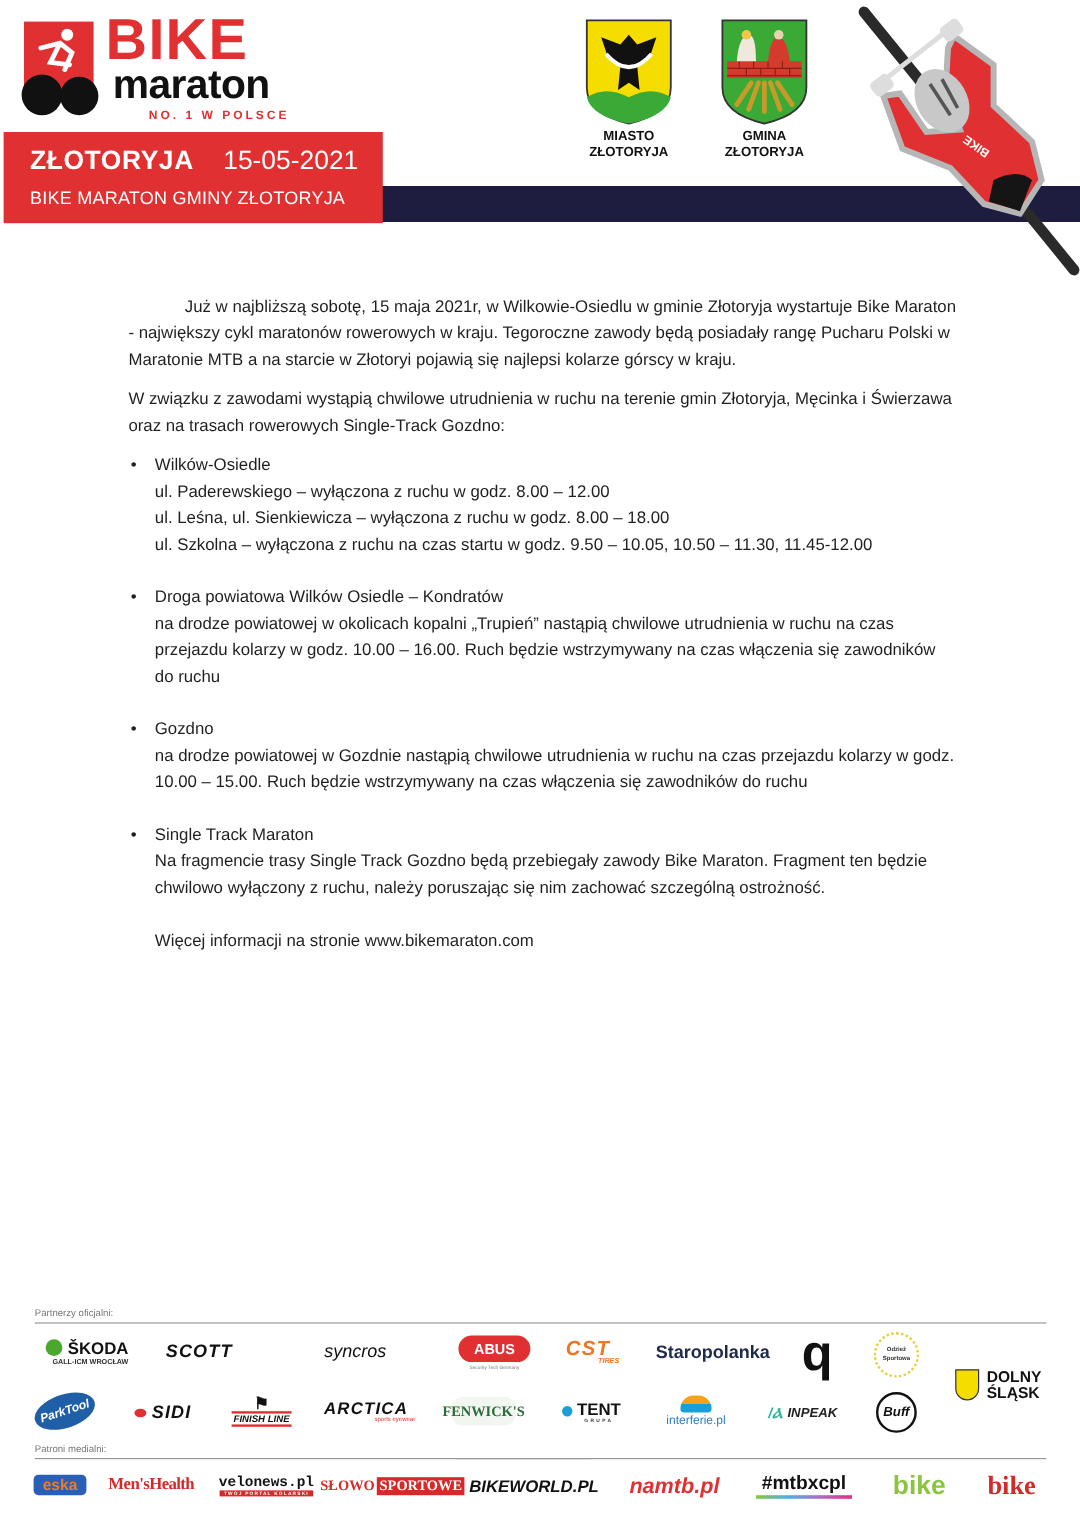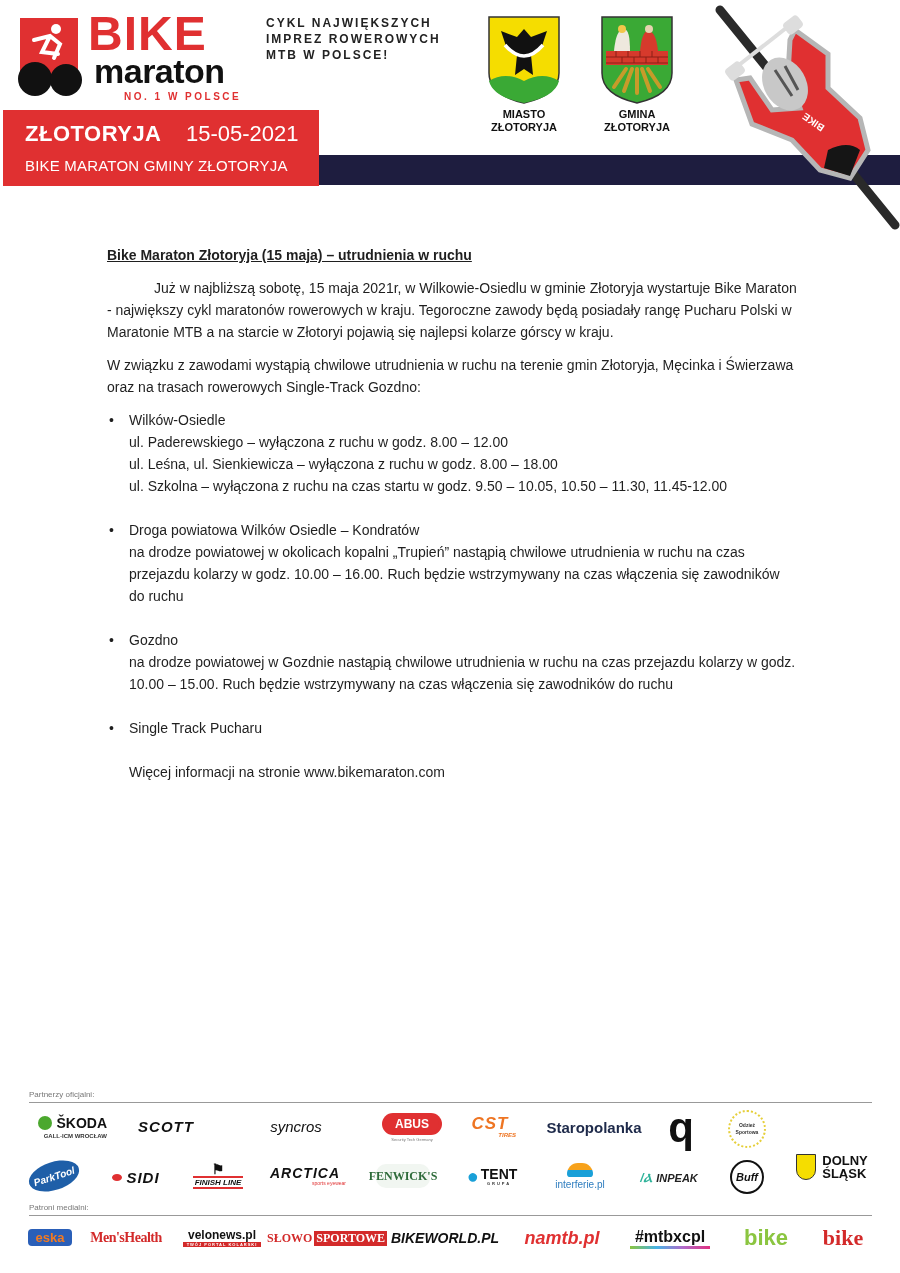--- a/index.html
+++ b/index.html
@@ -58,25 +58,20 @@
         <path d="M14 22 L30 18 L40 26 L34 40 M30 18 L22 34 L38 36" stroke="#fff" stroke-width="4" fill="none" stroke-linecap="round"></path>
       </svg>
     </div>
     <div class="wheel" style="left:-2px; top:48px; width:34px; height:34px;"></div>
     <div class="wheel" style="left:30px; top:50px; width:32px; height:32px;"></div>
     <div class="bike-word">BIKE</div>
     <div class="maraton-word">maraton</div>
     <div class="no1">NO. 1 W POLSCE</div>
   </div>
 
-  <div class="tagline">
-    <div>CYKL NAJWIĘKSZYCH</div>
-    <div>IMPREZ ROWEROWYCH</div>
-    <div>MTB W POLSCE!</div>
-  </div>
 
   <div class="red-banner">
     <div class="city">ZŁOTORYJA</div>
     <div class="date">15-05-2021</div>
     <div class="subtitle">BIKE MARATON GMINY ZŁOTORYJA</div>
   </div>
 
   <div class="coa" style="left:487px;">
     <svg width="74" height="90" viewBox="0 0 74 90">
       <path d="M2 2 H72 V58 Q72 80 37 88 Q2 80 2 58 Z" fill="#f5dd00" stroke="#333" stroke-width="1.5"></path>
@@ -116,21 +111,20 @@
       <path d="M75 70 L92 96 M85 66 L98 90" stroke="#555" stroke-width="3"></path>
       <path d="M128 150 Q148 140 160 150 L150 176 L124 168 Z" fill="#151515"></path>
       <rect x="26" y="64" width="18" height="14" rx="4" fill="#ddd" transform="rotate(-38 35 71)"></rect>
       <rect x="84" y="18" width="18" height="14" rx="4" fill="#ddd" transform="rotate(-38 93 25)"></rect>
       <text x="112" y="130" font-size="10" font-weight="bold" fill="#fff" transform="rotate(-145 118 126)" font-family="Liberation Sans, sans-serif">BIKE</text>
     </svg>
   </div>
 </div>
 
 <div class="content">
-  <div class="doc-title">Bike Maraton Złotoryja (15 maja) – utrudnienia w ruchu</div>
   <div class="para indent">Już w najbliższą sobotę, 15 maja 2021r,  w Wilkowie-Osiedlu w gminie Złotoryja wystartuje Bike Maraton - największy cykl maratonów rowerowych w kraju. Tegoroczne zawody będą posiadały rangę Pucharu Polski w Maratonie MTB a na starcie w Złotoryi pojawią się  najlepsi kolarze górscy w kraju.</div>
   <div class="para">W związku z zawodami wystąpią chwilowe utrudnienia w ruchu na terenie gmin Złotoryja, Męcinka i Świerzawa oraz na trasach rowerowych Single-Track Gozdno:</div>
 
   <div class="bullet">
     <span class="dot">•</span>
     <div>Wilków-Osiedle</div>
     <div>ul. Paderewskiego – wyłączona z ruchu w godz. 8.00 – 12.00</div>
     <div>ul. Leśna, ul. Sienkiewicza – wyłączona z ruchu w godz. 8.00 – 18.00</div>
     <div>ul. Szkolna – wyłączona z ruchu na czas startu w godz. 9.50 – 10.05, 10.50 – 11.30, 11.45-12.00</div>
   </div>
@@ -142,21 +136,22 @@
   </div>
 
   <div class="bullet">
     <span class="dot">•</span>
     <div>Gozdno</div>
     <div>na drodze powiatowej w Gozdnie nastąpią chwilowe utrudnienia w ruchu na czas przejazdu kolarzy w godz. 10.00 – 15.00. Ruch będzie wstrzymywany na czas włączenia się zawodników do ruchu</div>
   </div>
 
   <div class="bullet" style="margin-bottom:0;">
     <span class="dot">•</span>
-    <div>Single Track Pucharu</div>
+    <div>Single Track Maraton</div>
+    <div>Na fragmencie trasy Single Track Gozdno będą przebiegały zawody Bike Maraton. Fragment ten będzie chwilowo wyłączony z ruchu, należy poruszając się nim zachować szczególną ostrożność.</div>
   </div>
 
   <div class="more-info">Więcej informacji na stronie www.bikemaraton.com</div>
 </div>
 
 <div class="footer">
   <div class="section-label" style="top:0;">Partnerzy oficjalni:</div>
   <div class="rule" style="top:12px;"></div>
 
   <div class="sponsor" style="left:27px; top:22px; width:80px; height:30px; flex-direction:column; align-items:flex-end;">
@@ -173,21 +168,21 @@
     <span style="font-size:4px;color:#777;font-weight:normal;margin-top:3px;">Security Tech Germany</span>
   </div>
   <div class="sponsor" style="left:460px; top:22px; width:60px; height:30px; flex-direction:column;">
     <span style="color:#ee7523;font-size:17px;font-style:italic;letter-spacing:1px;line-height:16px;">CST</span>
     <span style="color:#ee7523;font-size:6px;font-style:italic;align-self:flex-end;margin-right:4px;">TIRES</span>
   </div>
   <div class="sponsor" style="left:546px; top:26px; width:96px; height:22px; font-size:15px; color:#1e2a4a; font-weight:bold;">Staropolanka</div>
   <div class="sponsor" style="left:664px; top:16px; width:34px; height:44px; font-size:42px; color:#111; line-height:1;">q</div>
   <div class="sponsor" style="left:728px; top:20px; width:38px; height:38px; border-radius:50%; border:2px dotted #e6cf3a; font-size:5px; color:#333; text-align:center; white-space:normal; line-height:7px;">Odzież Sportowa</div>
 
-  <div class="sponsor" style="left:790px; top:48px; width:84px; height:32px; gap:6px;margin-top:13px;">
+  <div class="sponsor" style="left:790px; top:48px; width:84px; height:32px; gap:6px;">
     <span style="width:20px;height:26px;background:#f5dd00;border-radius:0 0 10px 10px;display:inline-block;border:1px solid #333;"></span>
     <span style="display:flex;flex-direction:column;font-size:13px;line-height:13px;color:#111;">
       <span>DOLNY</span>
       <span>ŚLĄSK</span>
     </span>
   </div>
 
   <div class="sponsor" style="left:28px; top:72px; width:52px; height:28px; background:#1f5fa8; border-radius:50%; color:#fff; font-size:10px; font-style:italic; transform:rotate(-18deg); border:2px solid #1f5fa8;">ParkTool</div>
   <div class="sponsor" style="left:104px; top:78px; width:64px; height:18px; font-size:15px; font-style:italic; color:#111; letter-spacing:1px;">
     <span style="width:10px;height:7px;background:#e03031;border-radius:50%;margin-right:4px;display:inline-block;"></span>
@@ -219,21 +214,21 @@
   </div>
   <div class="sponsor" style="left:730px; top:70px; width:34px; height:34px; border-radius:50%; border:2px solid #111; font-size:11px; color:#111; font-style:italic;">Buff</div>
 
   <div class="section-label" style="top:113px;">Patroni medialni:</div>
   <div class="rule" style="top:125px; width:464px; left:29px;"></div>
   <div class="rule" style="top:125px; left:380px; width:492px;"></div>
 
   <div class="sponsor" style="left:28px; top:139px; width:44px; height:17px; background:#2a5fb8; border-radius:4px; color:#f47a20; font-size:13px;">eska</div>
   <div class="sponsor" style="left:94px; top:138px; width:64px; height:20px; color:#d32a2a; font-size:14px; font-family:'Liberation Serif', serif; letter-spacing:-0.5px;">Men'sHealth</div>
   <div class="sponsor" style="left:178px; top:136px; width:88px; height:24px; flex-direction:column;">
-    <span style="font-size:12px;color:#111;line-height:13px;">velonews.pl</span>
+    <span style="font-size:12px;color:#111;line-height:13px;font-family:Liberation Mono, monospace;">velonews.pl</span>
     <span style="font-size:4px;background:#d32a2a;color:#fff;padding:0 4px;letter-spacing:1px;">TWÓJ PORTAL KOLARSKI</span>
   </div>
   <div class="sponsor" style="left:284px; top:138px; width:86px; height:20px; font-family:'Liberation Serif', serif; font-size:12px;">
     <span style="color:#d32a2a;">SŁOWO</span>
     <span style="background:#d32a2a;color:#fff;padding:0 2px;margin-left:2px;">SPORTOWE</span>
   </div>
   <div class="sponsor" style="left:392px; top:139px; width:106px; height:18px; font-size:14px; font-style:italic; color:#111;">BIKEWORLD.PL</div>
   <div class="sponsor" style="left:518px; top:137px; width:88px; height:22px; font-size:18px; font-style:italic; color:#e03031;">namtb.pl</div>
   <div class="sponsor" style="left:628px; top:134px; width:84px; height:28px; flex-direction:column;">
     <span style="font-size:16px;color:#111;line-height:18px;">#mtbxcpl</span>

